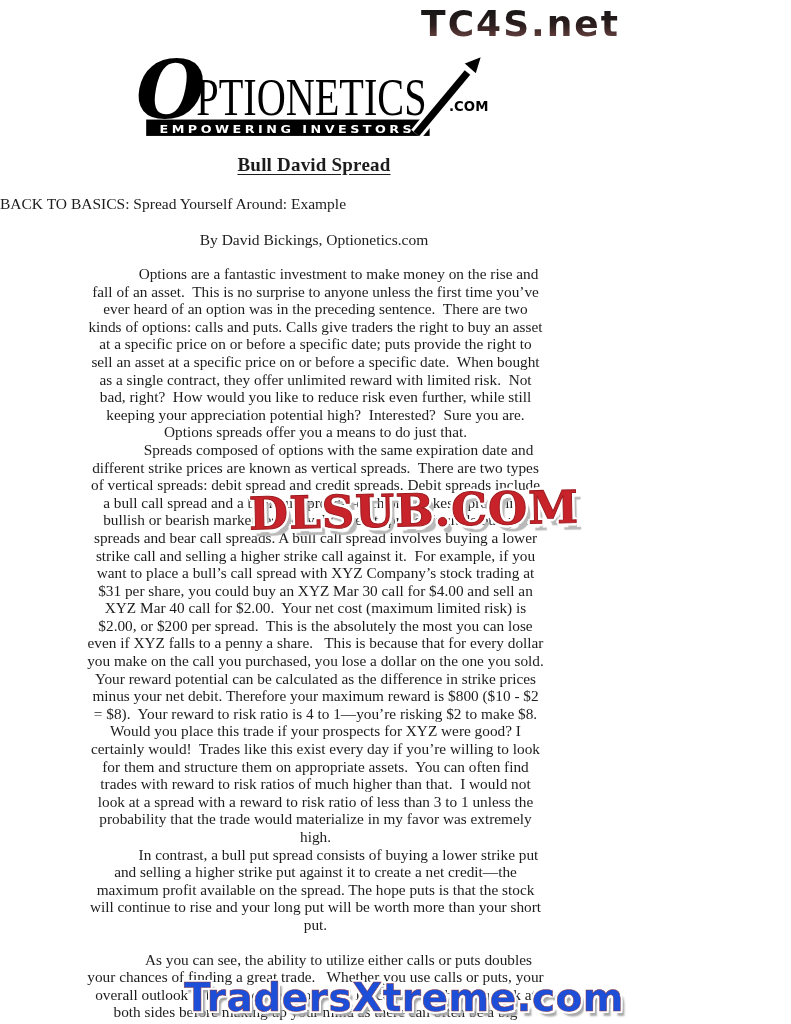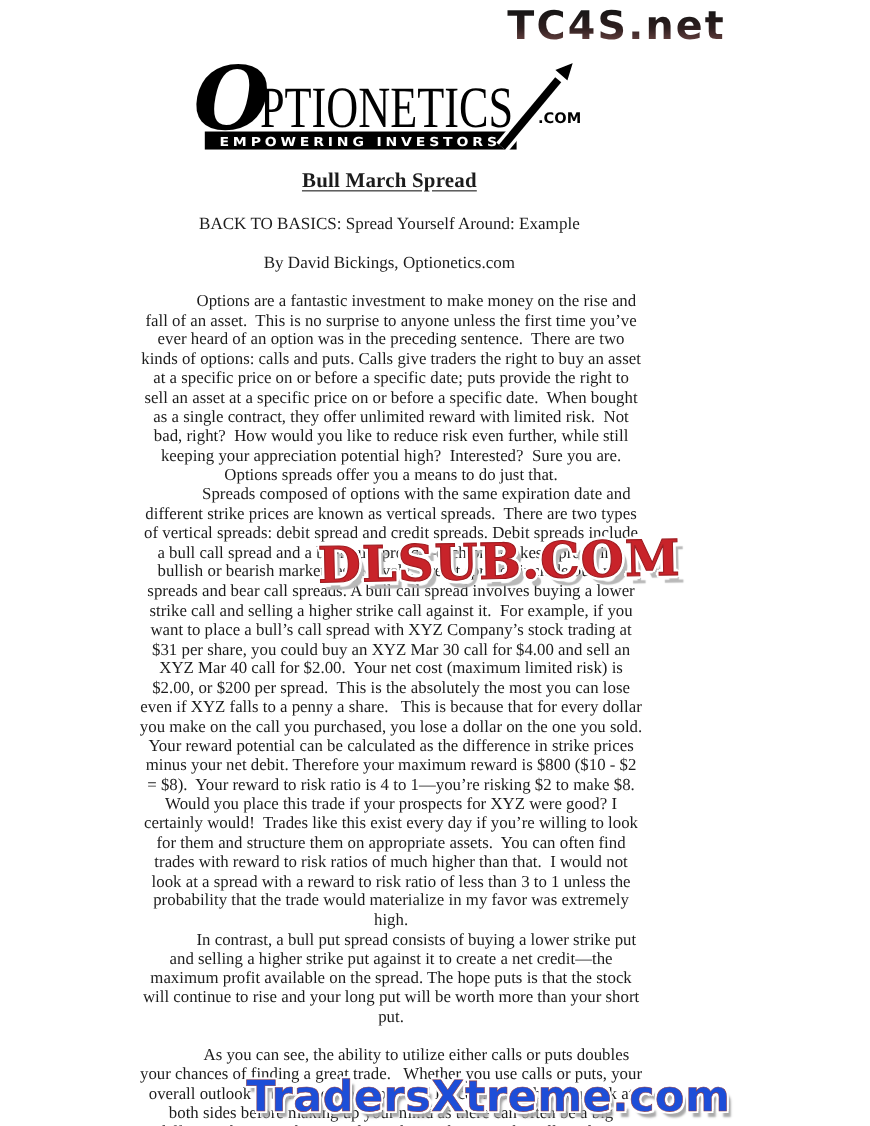--- a/index.html
+++ b/index.html
@@ -3,21 +3,20 @@
 <meta charset="utf-8">
 <style>
   html,body{margin:0;padding:0;background:#ffffff;}
   .page{
     position:relative;
     width:628px;height:1024px;
     background:#ffffff;
     overflow:hidden;
     font-family:"Liberation Serif", serif;
     color:#1c1c1c;
-    margin-left:40px;
   }
 
   
   .tc4s{
     position:absolute;top:3px;right:8px;
     font-family:"DejaVu Sans", sans-serif;
     font-weight:bold;font-size:36px;letter-spacing:2px;
     color:#3a2a2a;
   }
   @supports ((-webkit-background-clip:text) or (background-clip:text)){
@@ -32,21 +31,21 @@
   
   .logo-wrap{padding-top:52px;display:flex;justify-content:center;}
 
   
   .title{
     text-align:center;margin-top:16px;
     font-size:19px;font-weight:bold;
     text-decoration:underline;text-underline-offset:3px;
     letter-spacing:.2px;
   }
-  .subtitle{text-align:center;margin-top:19px;font-size:15.5px;}
+  .subtitle{text-align:left;margin-top:19px;font-size:15.5px;}
   .byline{text-align:center;margin-top:18px;font-size:15.5px;font-family:Liberation Serif, serif;}
 
   
   .bodytext{
     margin:16px 84px 0 87px;
     font-size:15.3px;line-height:17.6px;
     text-align:center;
   }
   .bodytext p{
     margin:0;text-indent:46px;
@@ -105,21 +104,21 @@
       <g>
         <line x1="272" y1="80" x2="322" y2="20" stroke="#ffffff" stroke-width="13"></line>
         <line x1="272" y1="80" x2="322" y2="20" stroke="#000000" stroke-width="7"></line>
         <polygon points="336,4 330.5,22 318,11" fill="#000000" stroke="#ffffff" stroke-width="1.5"></polygon>
       </g>
 
       <text x="304" y="58" font-family="'DejaVu Sans', sans-serif" font-weight="bold" font-size="13" fill="#000000">.COM</text>
     </svg>
   </div>
 
-  <div class="title">Bull March Spread</div>
+  <div class="title">Bull David Spread</div>
   <div class="subtitle">BACK TO BASICS: Spread Yourself Around: Example</div>
   <div class="byline">By David Bickings, Optionetics.com</div>
 
   <div class="bodytext">
     <p>Options are a fantastic investment to make money on the rise and fall of an asset.  This is no surprise to anyone unless the first time you’ve ever heard of an option was in the preceding sentence.  There are two kinds of options: calls and puts. Calls give traders the right to buy an asset at a specific price on or before a specific date; puts provide the right to sell an asset at a specific price on or before a specific date.  When bought as a single contract, they offer unlimited reward with limited risk.  Not bad, right?  How would you like to reduce risk even further, while still keeping your appreciation potential high?  Interested?  Sure you are.  Options spreads offer you a means to do just that.</p>
     <p>Spreads composed of options with the same expiration date and different strike prices are known as vertical spreads.  There are two types of vertical spreads: debit spread and credit spreads. Debit spreads include a bull call spread and a bear put spread—each one makes a profit in a bullish or bearish market respectively. Credit spreads include bull put spreads and bear call spreads. A bull call spread involves buying a lower strike call and selling a higher strike call against it.  For example, if you want to place a bull’s call spread with XYZ Company’s stock trading at $31 per share, you could buy an XYZ Mar 30 call for $4.00 and sell an XYZ Mar 40 call for $2.00.  Your net cost (maximum limited risk) is $2.00, or $200 per spread.  This is the absolutely the most you can lose even if XYZ falls to a penny a share.   This is because that for every dollar you make on the call you purchased, you lose a dollar on the one you sold.  Your reward potential can be calculated as the difference in strike prices minus your net debit. Therefore your maximum reward is $800 ($10 - $2 = $8).  Your reward to risk ratio is 4 to 1—you’re risking $2 to make $8.  Would you place this trade if your prospects for XYZ were good? I certainly would!  Trades like this exist every day if you’re willing to look for them and structure them on appropriate assets.  You can often find trades with reward to risk ratios of much higher than that.  I would not look at a spread with a reward to risk ratio of less than 3 to 1 unless the probability that the trade would materialize in my favor was extremely high.</p>
     <p>In contrast, a bull put spread consists of buying a lower strike put and selling a higher strike put against it to create a net credit—the maximum profit available on the spread. The hope puts is that the stock will continue to rise and your long put will be worth more than your short put.</p>
     <p class="gap">As you can see, the ability to utilize either calls or puts doubles your chances of finding a great trade.   Whether you use calls or puts, your overall outlook is bullish on the stock and I recommend that you look at both sides before making up your mind as there can often be a big difference between the reward to risk ratio between the calls and puts when placed as a spread. Placing the trade is as simple as calling your broker and telling him or her that you want to place a spread order to open a position and saying: “I want to place a spread order to open a position. “I want to buy the XYZ March 30-40 call spread at a net debit of $2.00.”  Getting out of the trade is accomplished by calling up and telling him or her you want to close an existing position and saying: “I want to sell the XYZ March 30-40 call spread at a net credit of $8”</p>
   </div>
 

